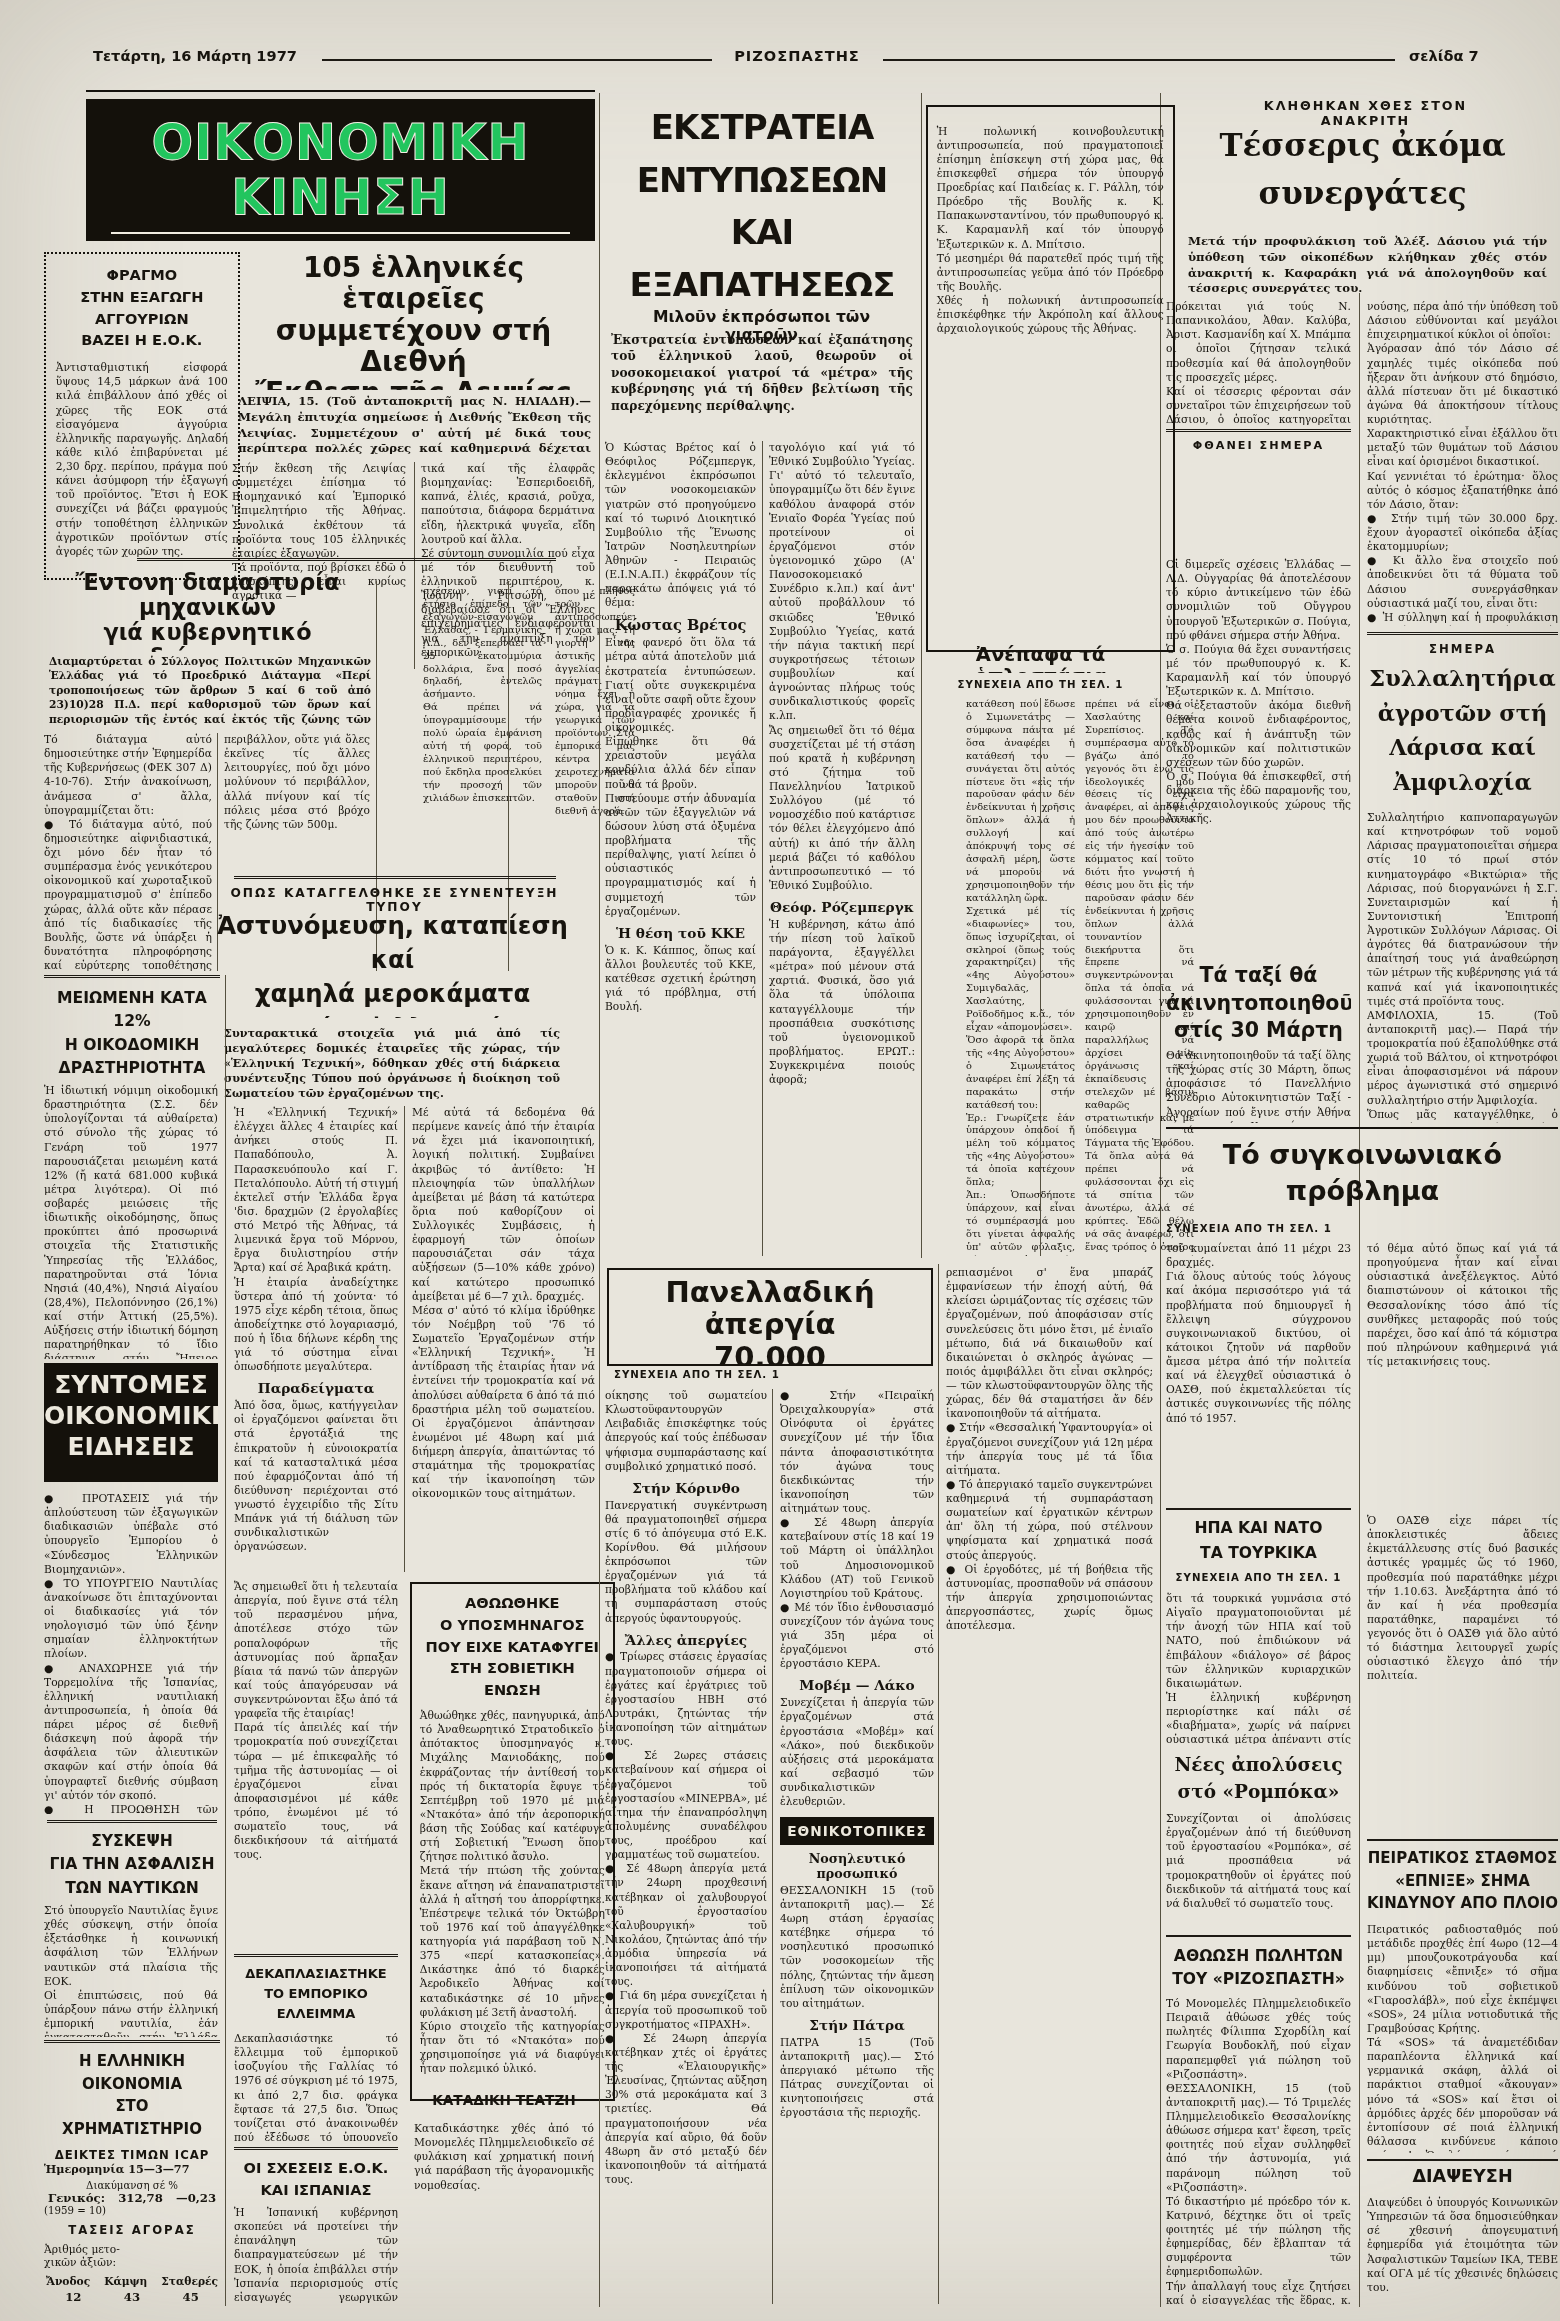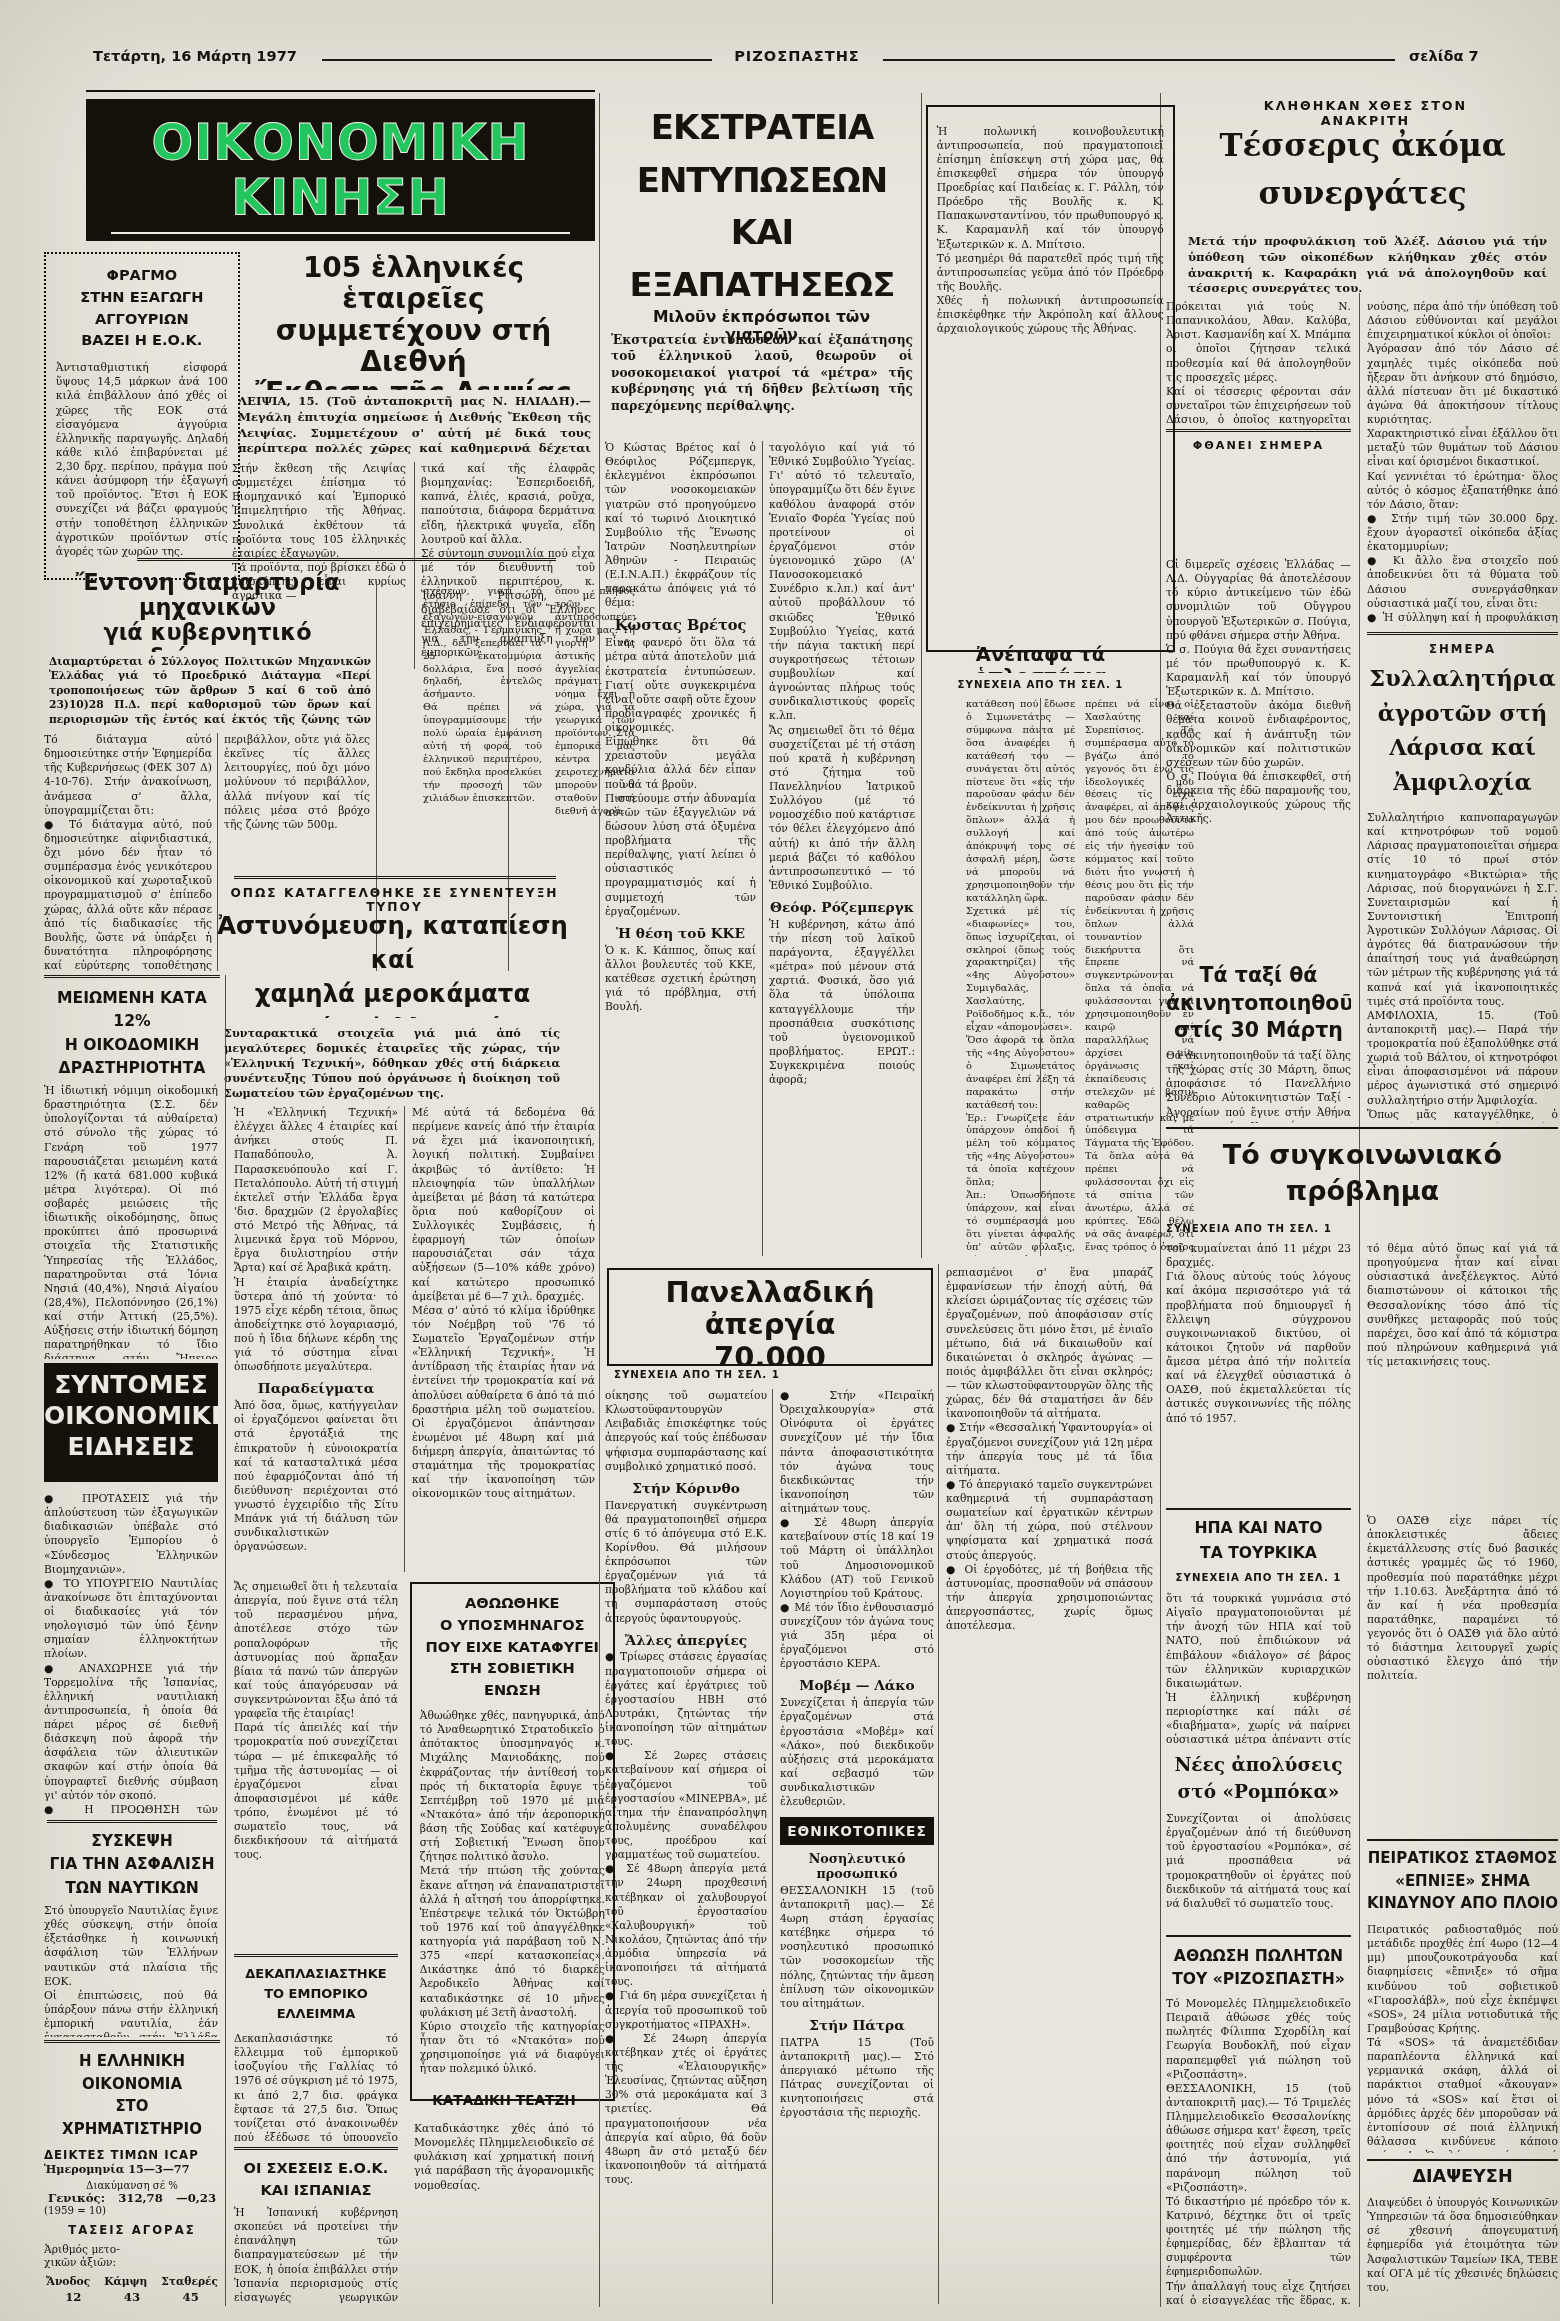--- a/index.html
+++ b/index.html
@@ -119,21 +119,21 @@
   <div class="blk hed" style="left:44px;top:1830px;width:176px;height:70px;font-size:15.6px;line-height:1.5;">ΣΥΣΚΕΨΗ
 ΓΙΑ ΤΗΝ ΑΣΦΑΛΙΣΗ
 ΤΩΝ ΝΑΥΤΙΚΩΝ</div>
   <div class="blk body" style="left:44px;top:1904px;width:174px;height:133px;">Στό ὑπουργεῖο Ναυτιλίας ἔγινε χθές σύσκεψη, στήν ὁποία ἐξετάσθηκε ἡ κοινωνική ἀσφάλιση τῶν Ἑλλήνων ναυτικῶν στά πλαίσια τῆς ΕΟΚ.
 Οἱ ἐπιπτώσεις, πού θά ὑπάρξουν πάνω στήν ἑλληνική ἐμπορική ναυτιλία, ἐάν ἐγκατασταθοῦν στήν Ἑλλάδα — ἐλεύθερα — ναυτιλιακές ἑταιρίες ἀπό χῶρες, μέλη τῆς ΕΟΚ, κ.ἄ.</div>
 
   <div class="hr d" style="left:44px;top:2040px;width:176px;"></div>
   <div class="blk" style="left:44px;top:2050px;width:176px;height:256px;">
     <div class="hed" style="font-size:15px;line-height:1.5;">Η ΕΛΛΗΝΙΚΗ ΟΙΚΟΝΟΜΙΑ
 ΣΤΟ ΧΡΗΜΑΤΙΣΤΗΡΙΟ</div>
-    <div class="sans" style="font-size:11.7px;font-weight:bold;text-align:left;margin-top:7.8px;letter-spacing:1px;">ΔΕΙΚΤΕΣ ΤΙΜΩΝ ICAP</div>
+    <div class="sans" style="font-size:11.7px;font-weight:bold;text-align:center;margin-top:7.8px;letter-spacing:1px;">ΔΕΙΚΤΕΣ ΤΙΜΩΝ ICAP</div>
     <div style="font-size:11.2px;font-weight:bold;">Ἡμερομηνία 15—3—77</div>
     <div style="font-size:10.2px;text-align:center;margin-top:3.9px;">Διακύμανση σέ %</div>
     <div style="font-size:11.7px;font-weight:bold;display:flex;justify-content:space-between;padding:0 3.9px;">
       <span>Γενικός:</span>
       <span>312,78</span>
       <span>—0,23</span>
     </div>
     <div style="font-size:10.2px;">(1959 = 10)</div>
     <div class="sans" style="font-size:11.7px;font-weight:bold;text-align:center;margin-top:7.8px;letter-spacing:2px;">ΤΑΣΕΙΣ ΑΓΟΡΑΣ</div>
     <div style="font-size:10.7px;margin-top:5.9px;white-space:pre-line;">Ἀριθμός μετο-

